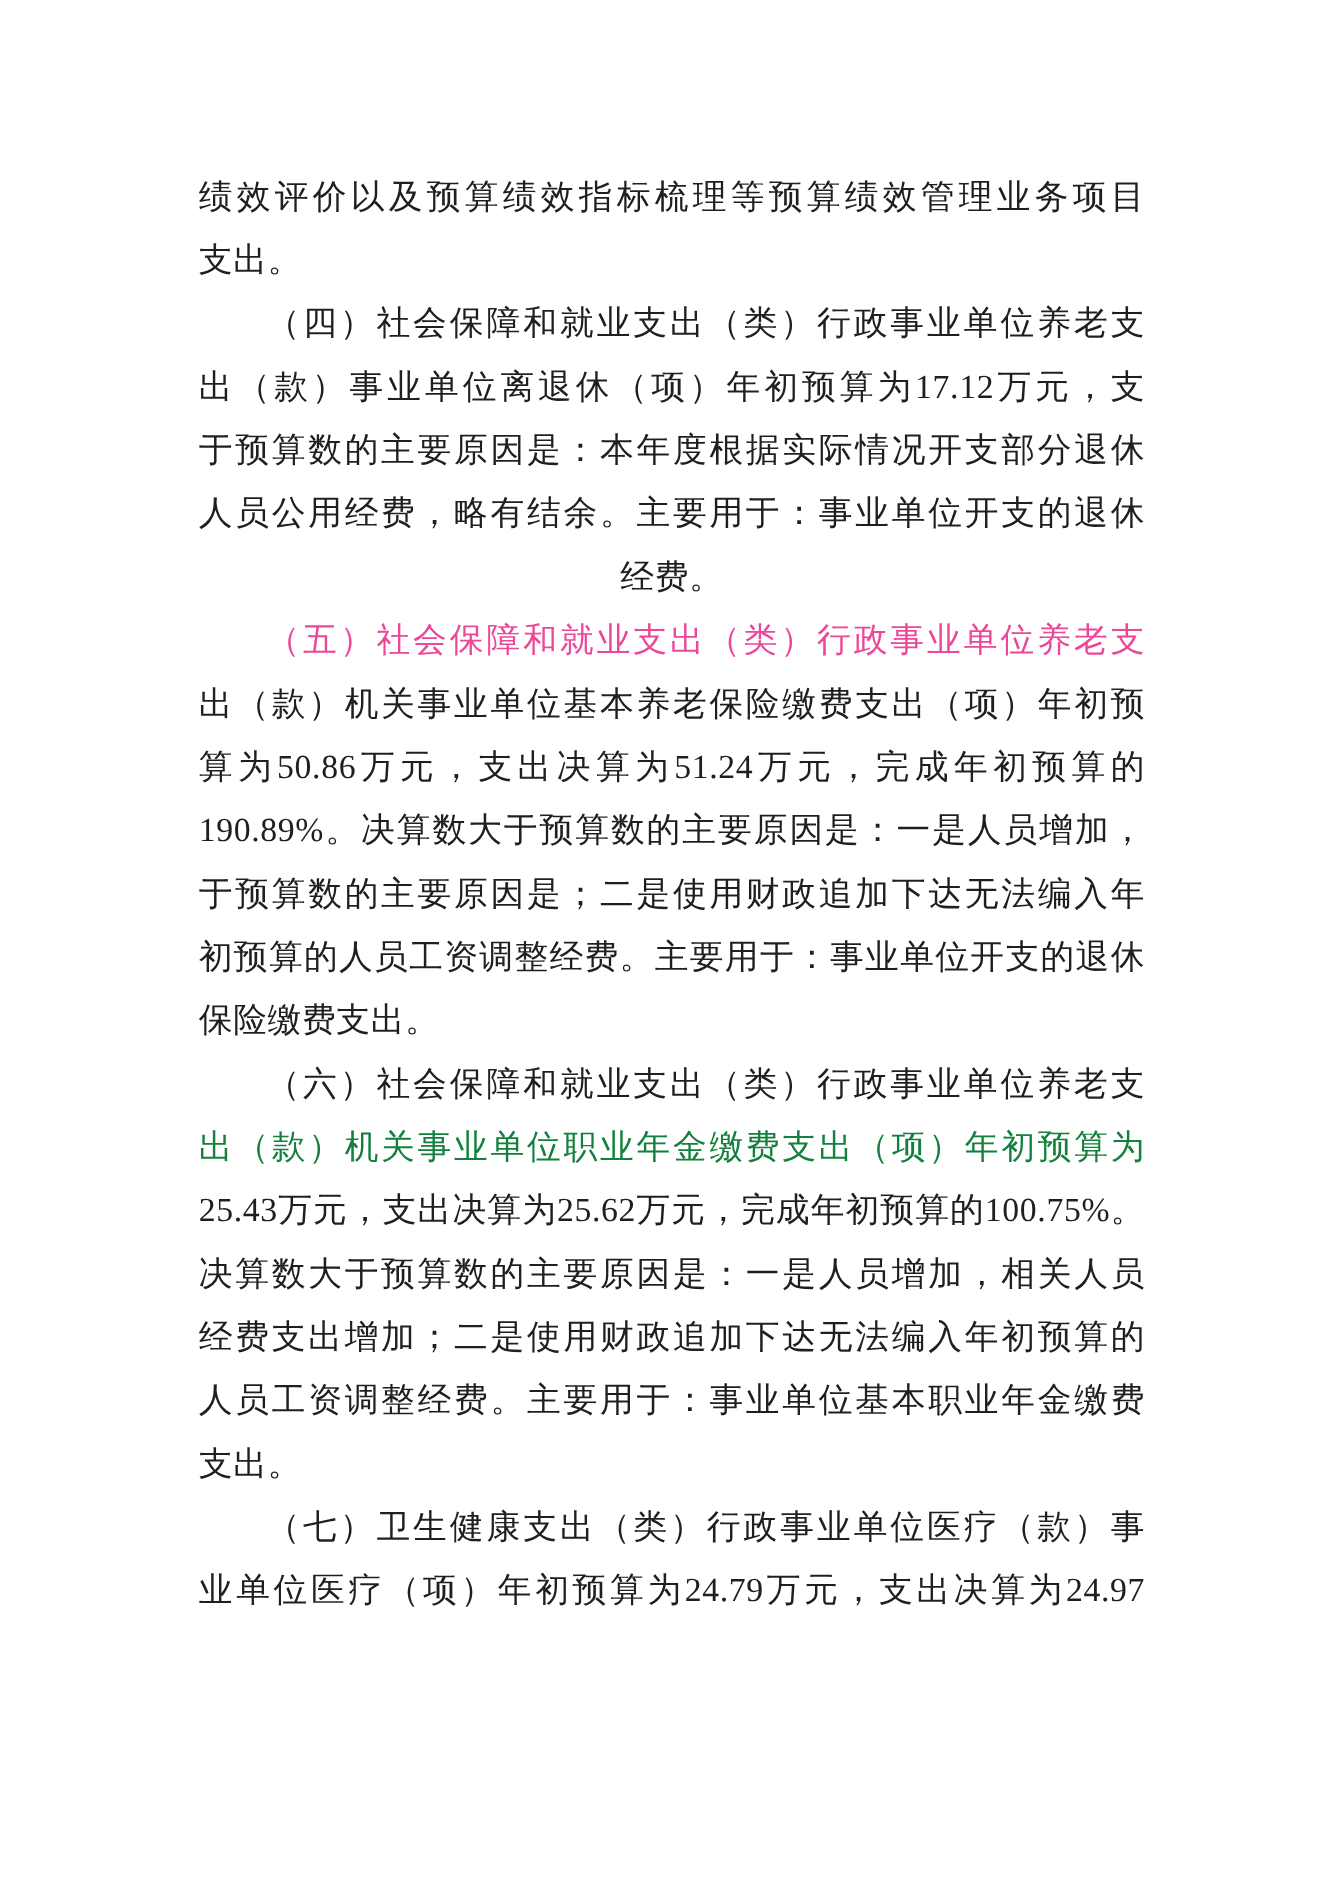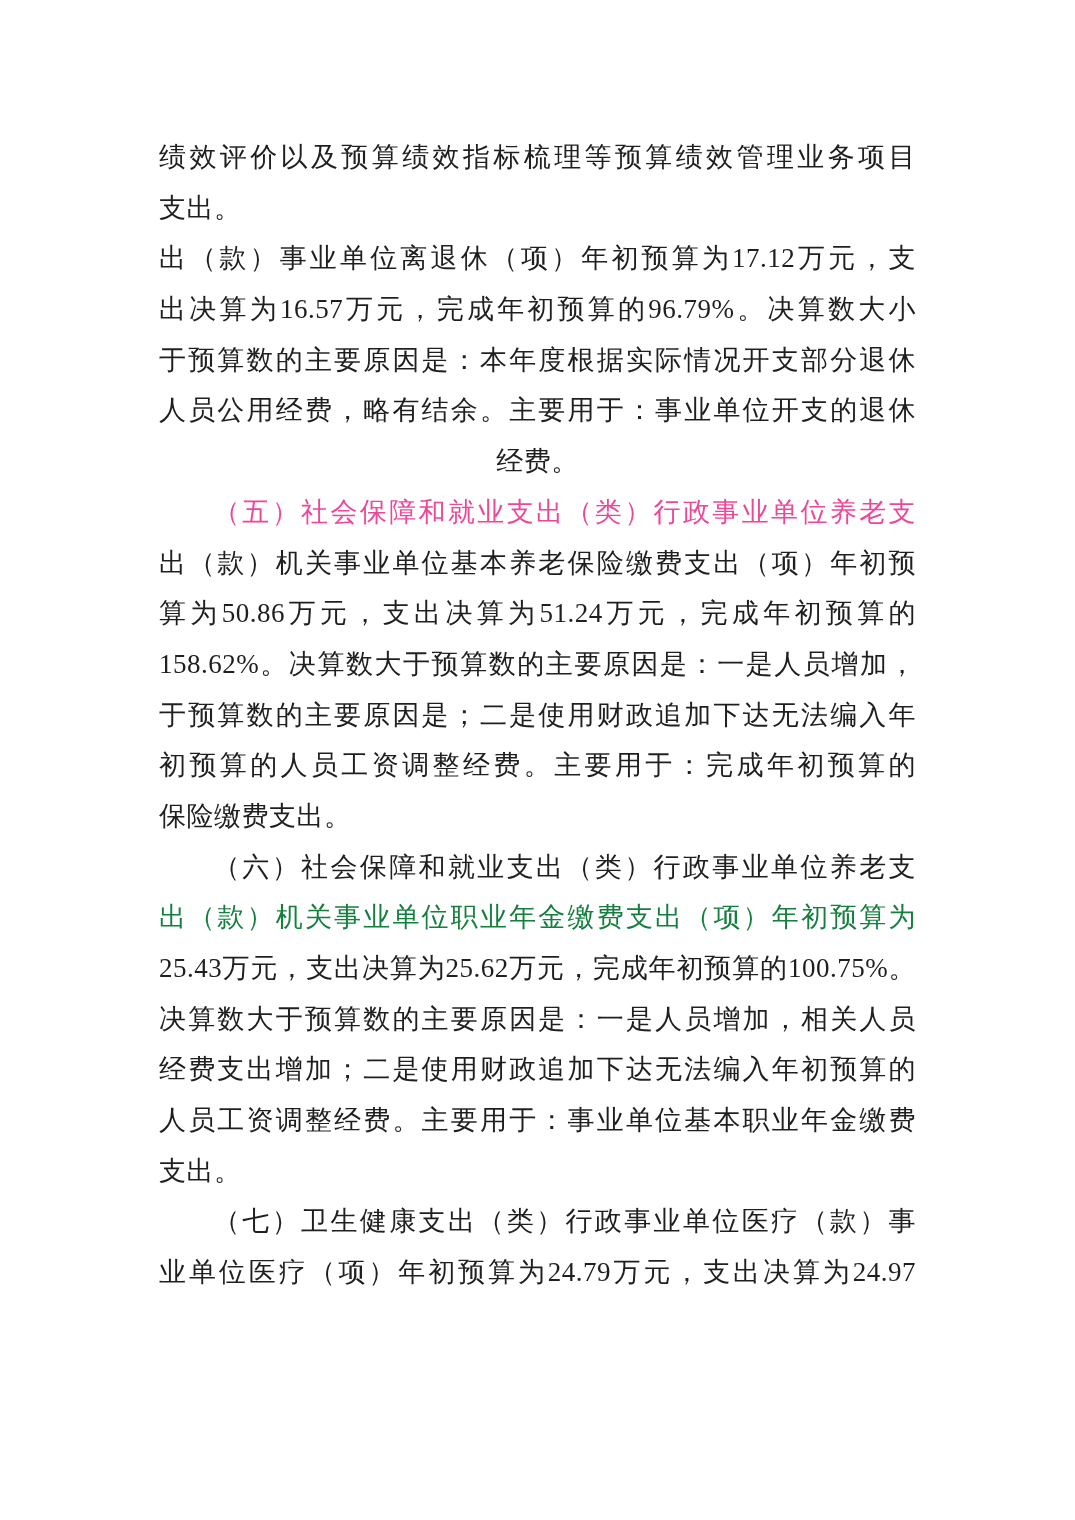--- a/index.html
+++ b/index.html
@@ -46,33 +46,33 @@
 </head>
 <body>
 
 <div class="page" style="background: rgb(255, 255, 255);">
   <div class="doc-body" id="doc-body">
       <div class="paragraph">
         <div class="text-line fill" style="color: rgb(31, 31, 31);">绩效评价以及预算绩效指标梳理等预算绩效管理业务项目</div>
         <div class="text-line" style="color: rgb(31, 31, 31);">支出。</div>
       </div>
       <div class="paragraph">
+        <div class="text-line fill indent" style="color: rgb(31, 31, 31);">（四）社会保障和就业支出（类）行政事业单位养老支</div>
         <div class="text-line fill" style="color: rgb(31, 31, 31);">出（款）事业单位离退休（项）年初预算为17.12万元，支</div>
-        <div class="text-line fill" style="color: rgb(31, 31, 31);">出决算为16.57万元，完成年初预算的96.79%。决算数大小</div>
         <div class="text-line fill" style="color: rgb(31, 31, 31);">于预算数的主要原因是：本年度根据实际情况开支部分退休</div>
         <div class="text-line fill" style="color: rgb(31, 31, 31);">人员公用经费，略有结余。主要用于：事业单位开支的退休</div>
         <div class="text-line" style="color: rgb(31, 31, 31); text-align: center;">经费。</div>
       </div>
       <div class="paragraph">
         <div class="text-line fill indent" style="color: #ec4899;">（五）社会保障和就业支出（类）行政事业单位养老支</div>
         <div class="text-line fill" style="color: rgb(31, 31, 31);">出（款）机关事业单位基本养老保险缴费支出（项）年初预</div>
         <div class="text-line fill" style="color: rgb(31, 31, 31);">算为50.86万元，支出决算为51.24万元，完成年初预算的</div>
-        <div class="text-line fill" style="color: rgb(31, 31, 31);">158.62%。决算数大于预算数的主要原因是：一是人员增加，</div>
+        <div class="text-line fill" style="color: rgb(31, 31, 31);">190.89%。决算数大于预算数的主要原因是：一是人员增加，</div>
         <div class="text-line fill" style="color: rgb(31, 31, 31);">于预算数的主要原因是；二是使用财政追加下达无法编入年</div>
-        <div class="text-line fill" style="color: rgb(31, 31, 31);">初预算的人员工资调整经费。主要用于：完成年初预算的</div>
+        <div class="text-line fill" style="color: rgb(31, 31, 31);">初预算的人员工资调整经费。主要用于：事业单位开支的退休</div>
         <div class="text-line" style="color: rgb(31, 31, 31);">保险缴费支出。</div>
       </div>
       <div class="paragraph">
         <div class="text-line fill indent" style="color: rgb(31, 31, 31);">（六）社会保障和就业支出（类）行政事业单位养老支</div>
         <div class="text-line fill" style="color: #15803d;">出（款）机关事业单位职业年金缴费支出（项）年初预算为</div>
         <div class="text-line fill" style="color: rgb(31, 31, 31);">25.43万元，支出决算为25.62万元，完成年初预算的100.75%。</div>
         <div class="text-line fill" style="color: rgb(31, 31, 31);">决算数大于预算数的主要原因是：一是人员增加，相关人员</div>
         <div class="text-line fill" style="color: rgb(31, 31, 31);">经费支出增加；二是使用财政追加下达无法编入年初预算的</div>
         <div class="text-line fill" style="color: rgb(31, 31, 31);">人员工资调整经费。主要用于：事业单位基本职业年金缴费</div>
         <div class="text-line" style="color: rgb(31, 31, 31);">支出。</div>

